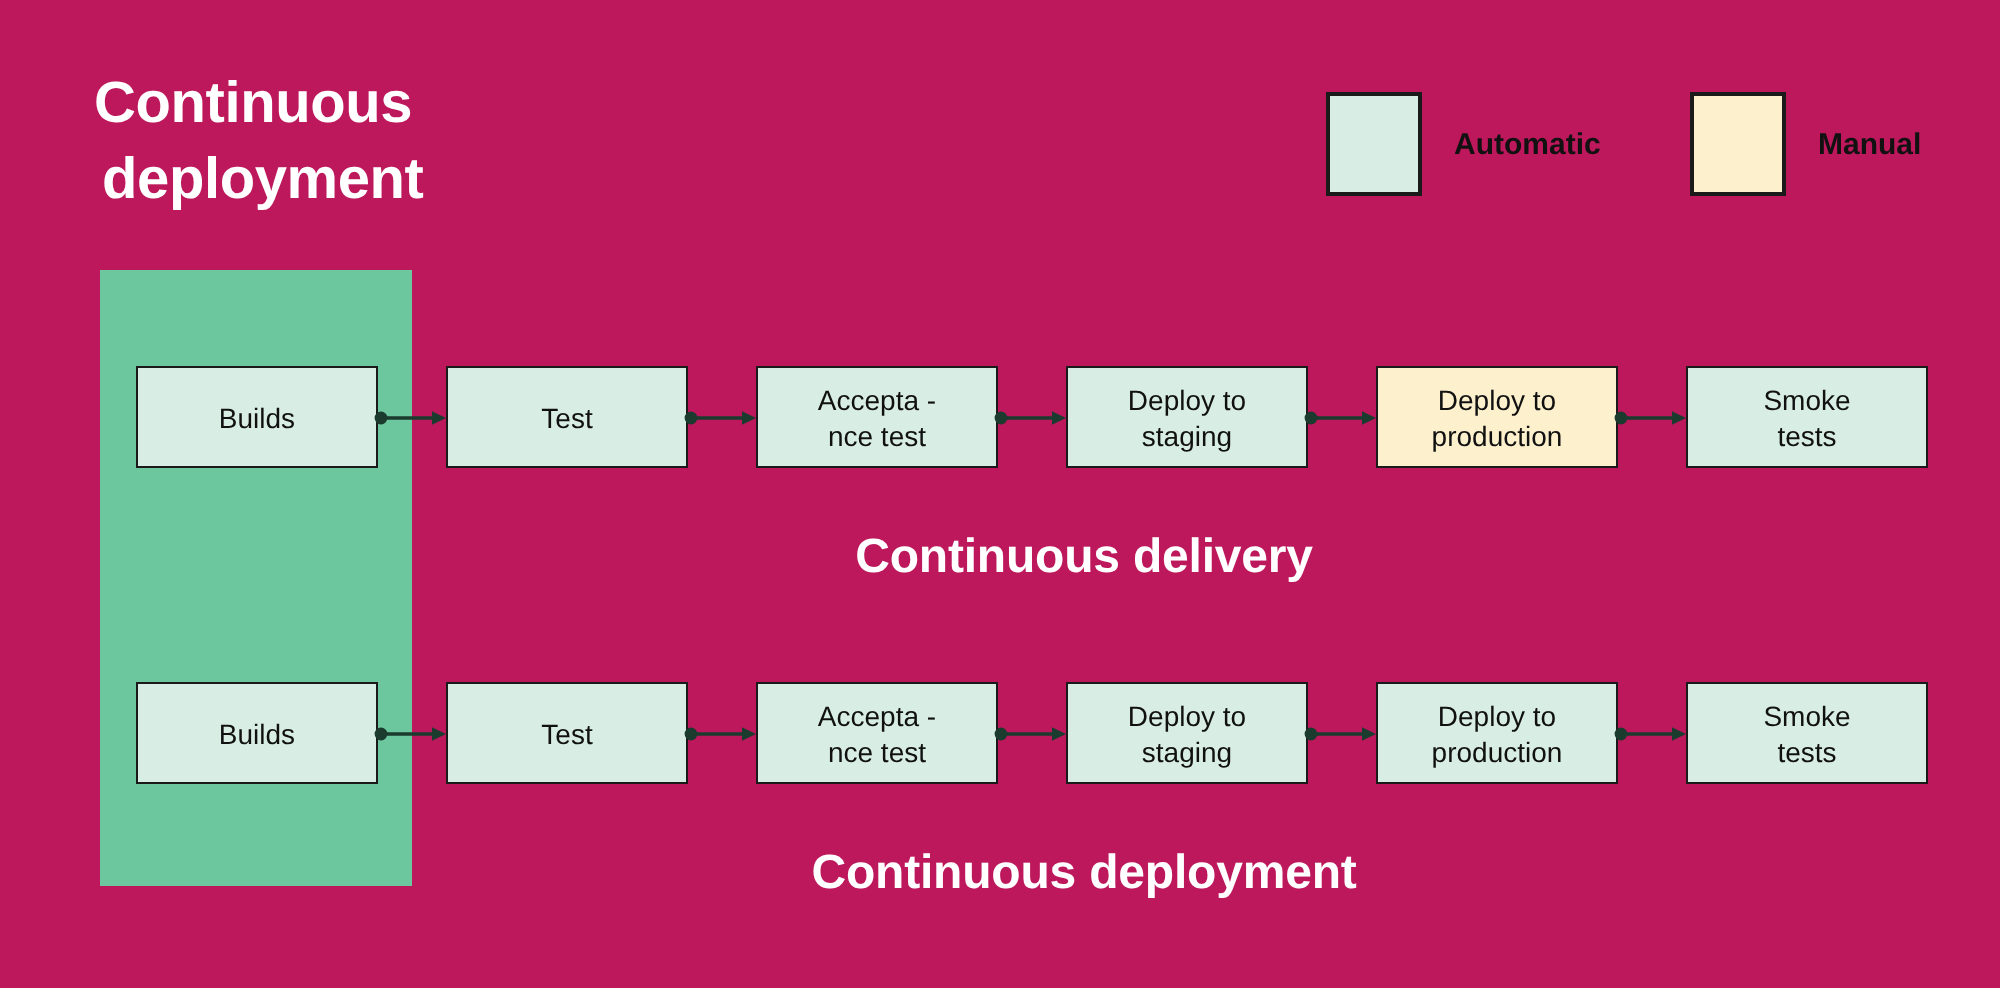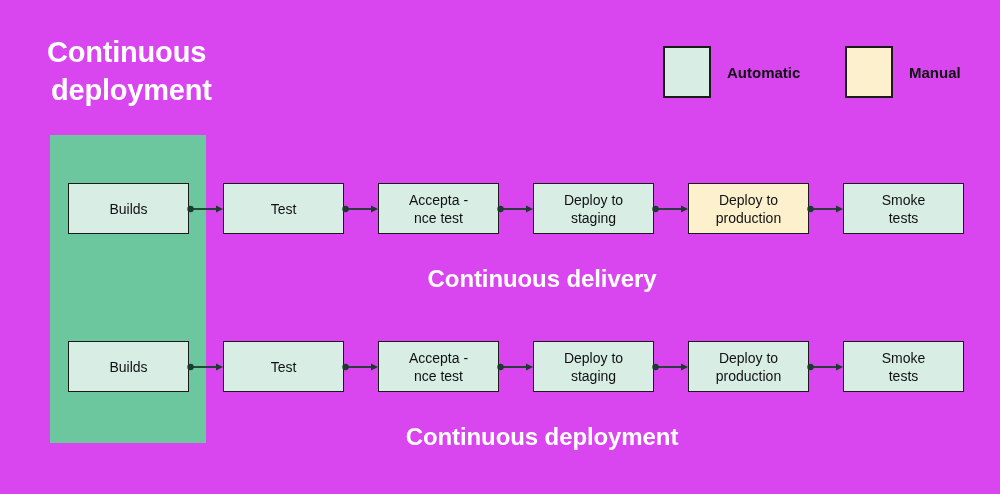--- a/index.html
+++ b/index.html
@@ -4,21 +4,21 @@
 <style>
   html, body {
     margin: 0;
     padding: 0;
     background: #ffffff;
   }
   #canvas {
     position: relative;
     width: 1000px;
     height: 494px;
-    background: #d946ef;
+    background: #be185d;
     overflow: hidden;
     font-family: "Liberation Sans", sans-serif;
   }
 
   
   .band {
     position: absolute;
     left: 50px;
     top: 135px;
     width: 156px;

